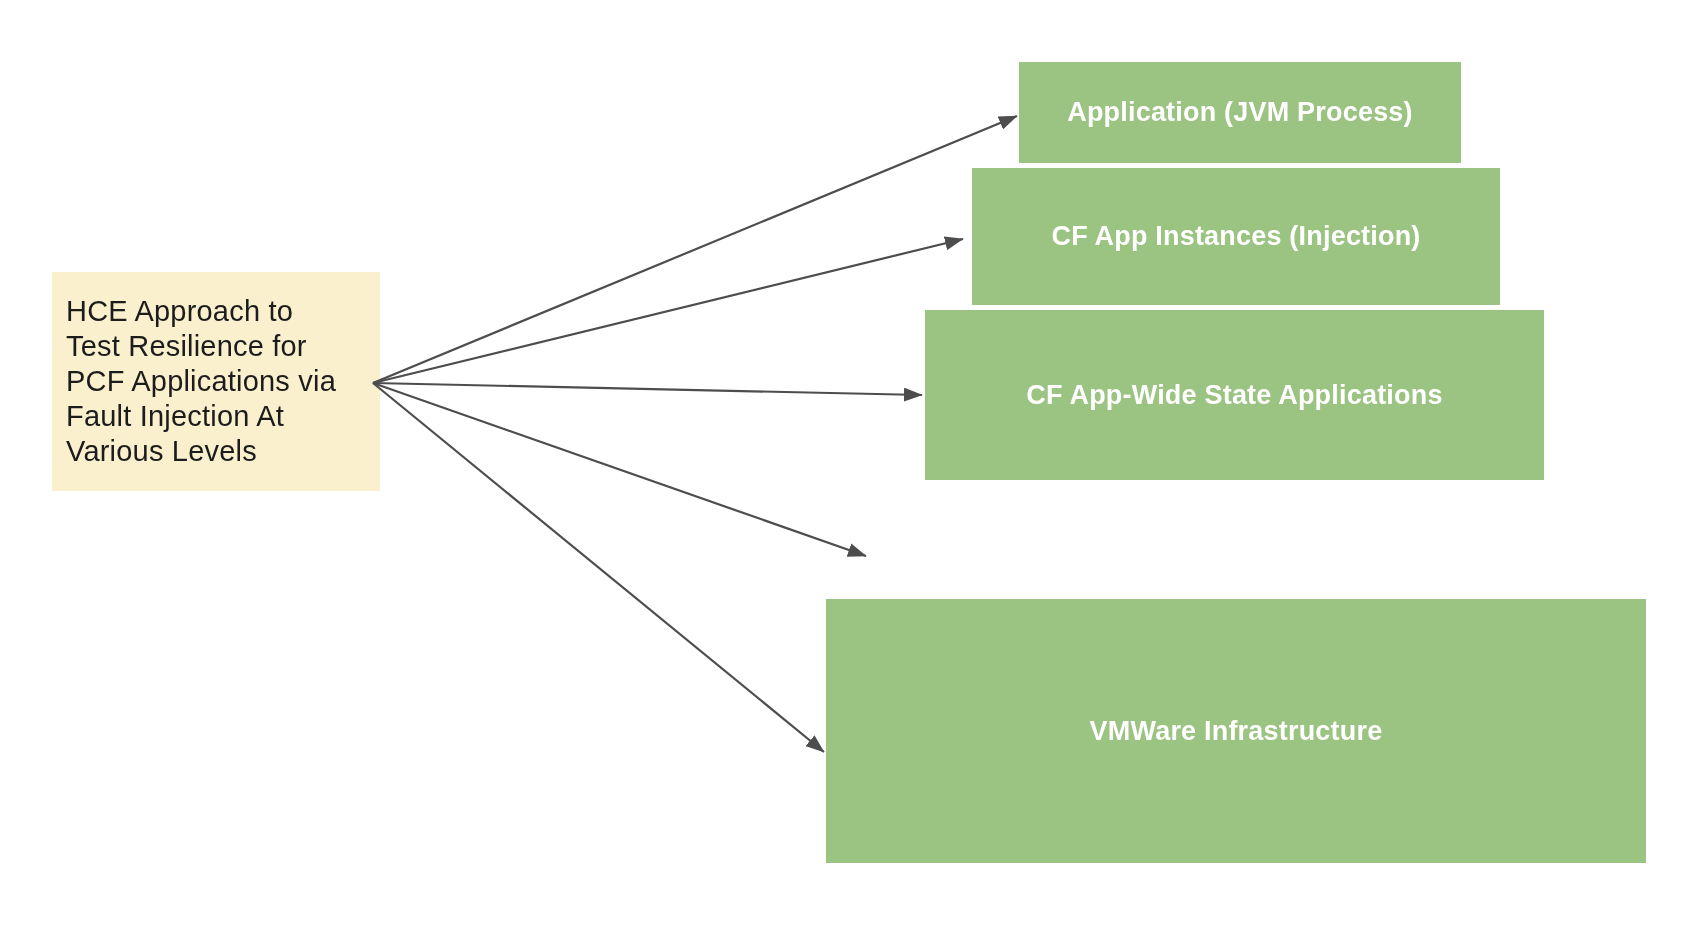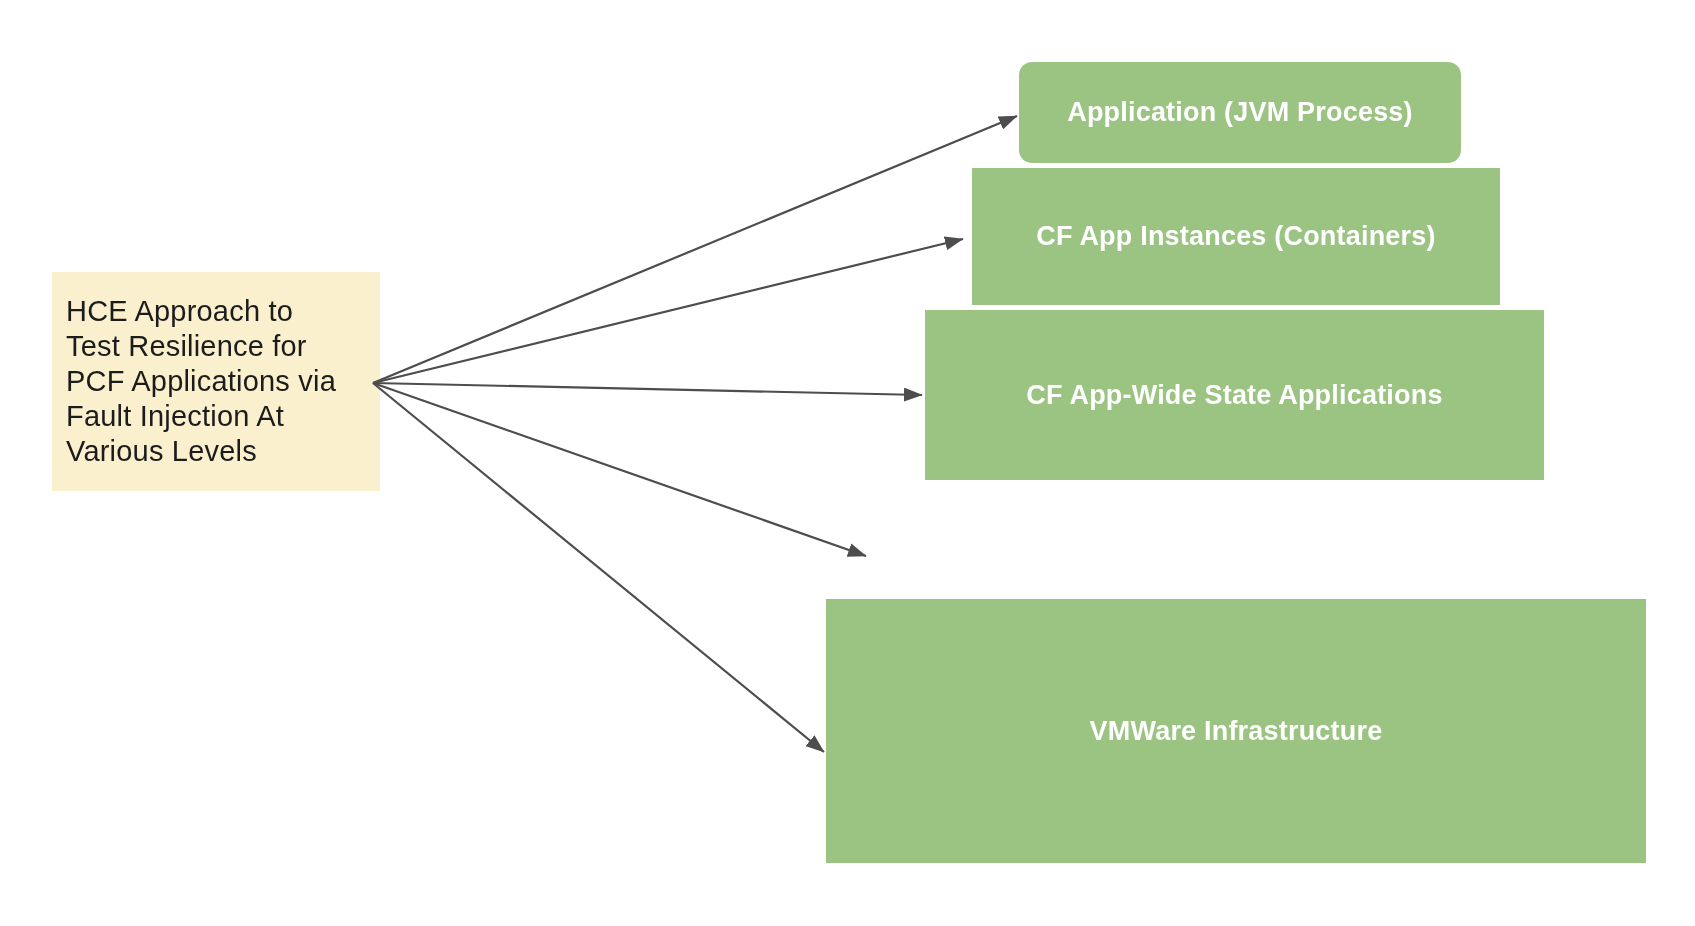--- a/index.html
+++ b/index.html
@@ -44,21 +44,21 @@
     background: var(--level-fill);
     color: var(--level-text);
     font-size: 27px;
     font-weight: 700;
     display: flex;
     align-items: center;
     justify-content: center;
     text-align: center;
     letter-spacing: 0.2px;
   }
-  .level-0 { left: 1019px; top: 62px;  width: 442px; height: 101px; border-radius: 13px; }
+  .level-0 { left: 1019px; top: 62px;  width: 442px; height: 101px; }
   .level-1 { left: 972px;  top: 168px; width: 528px; height: 137px; }
   .level-2 { left: 925px;  top: 310px; width: 619px; height: 170px; }
   .level-3 { left: 868px;  top: 484px; width: 723px; height: 148px; }
   .level-4 { left: 826px;  top: 599px; width: 820px; height: 264px; }
   .arrows {
     position: absolute;
     left: 0; top: 0;
     width: 1695px; height: 926px;
     pointer-events: none;
   }
@@ -87,20 +87,20 @@
     </defs>
     <line x1="373" y1="383" x2="1017" y2="116" marker-end="url(#arrowhead)"></line>
     <line x1="373" y1="383" x2="963" y2="239" marker-end="url(#arrowhead)"></line>
     <line x1="373" y1="383" x2="922" y2="395" marker-end="url(#arrowhead)"></line>
     <line x1="373" y1="383" x2="866" y2="556" marker-end="url(#arrowhead)"></line>
     <line x1="373" y1="383" x2="824" y2="752" marker-end="url(#arrowhead)"></line>
   </svg>
 
   <div class="level level-0">Application (JVM Process)</div>
 
-  <div class="level level-1">CF App Instances (Containers)</div>
+  <div class="level level-1">CF App Instances (Injection)</div>
 
   <div class="level level-2">CF App-Wide State Applications</div>
 
 
   <div class="level level-4">VMWare Infrastructure</div>
 
 </div>
 
 </body></html>

